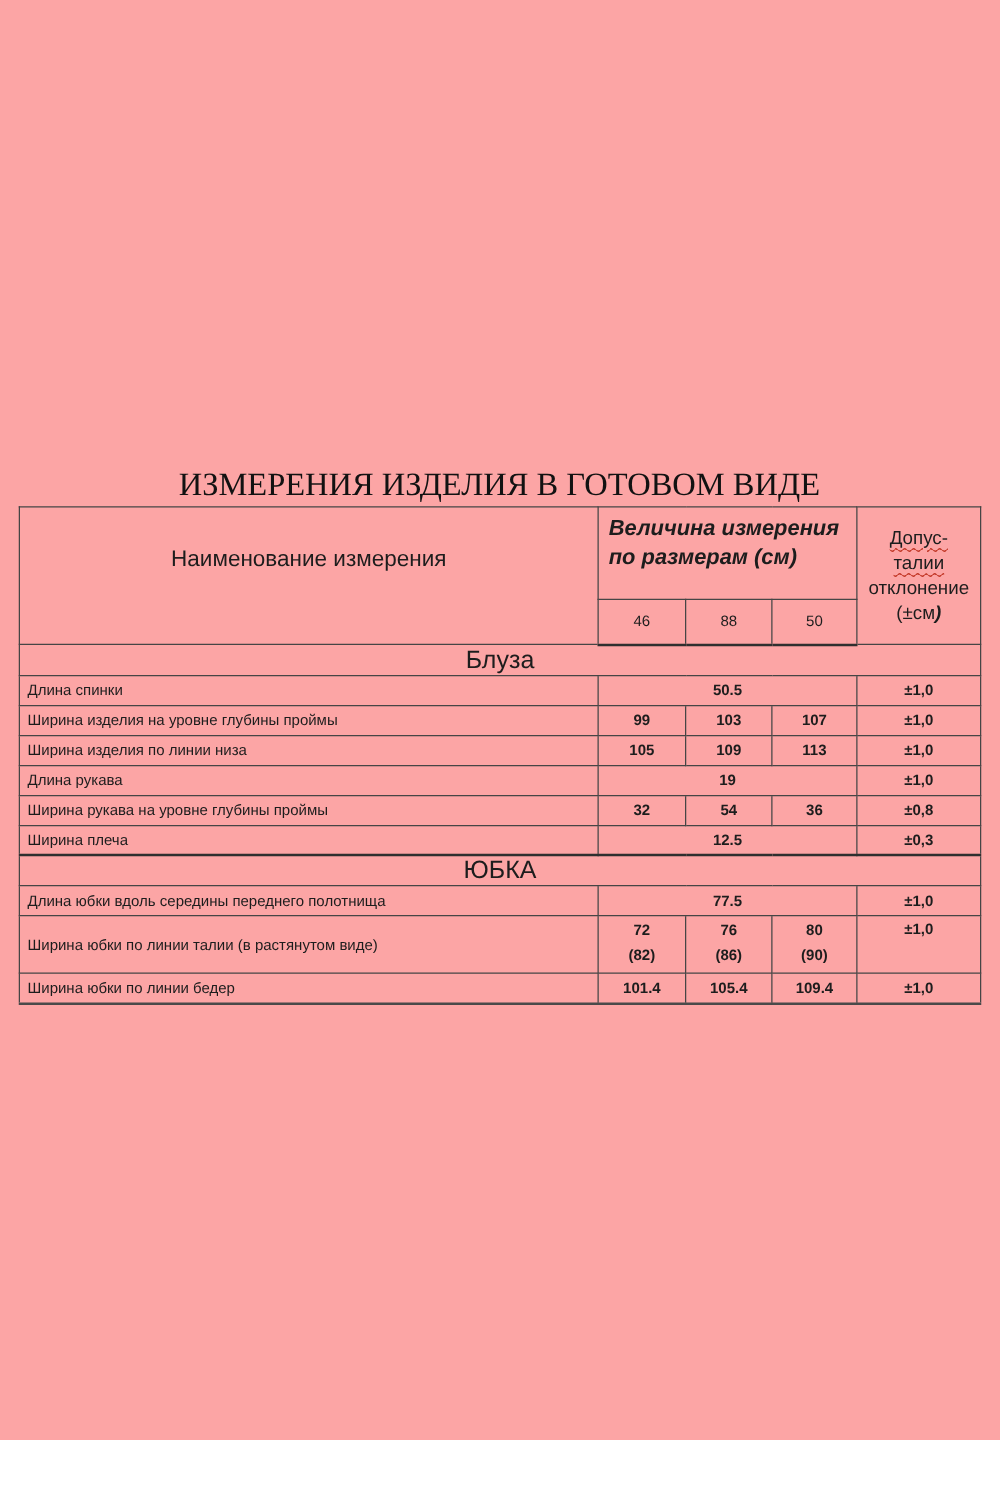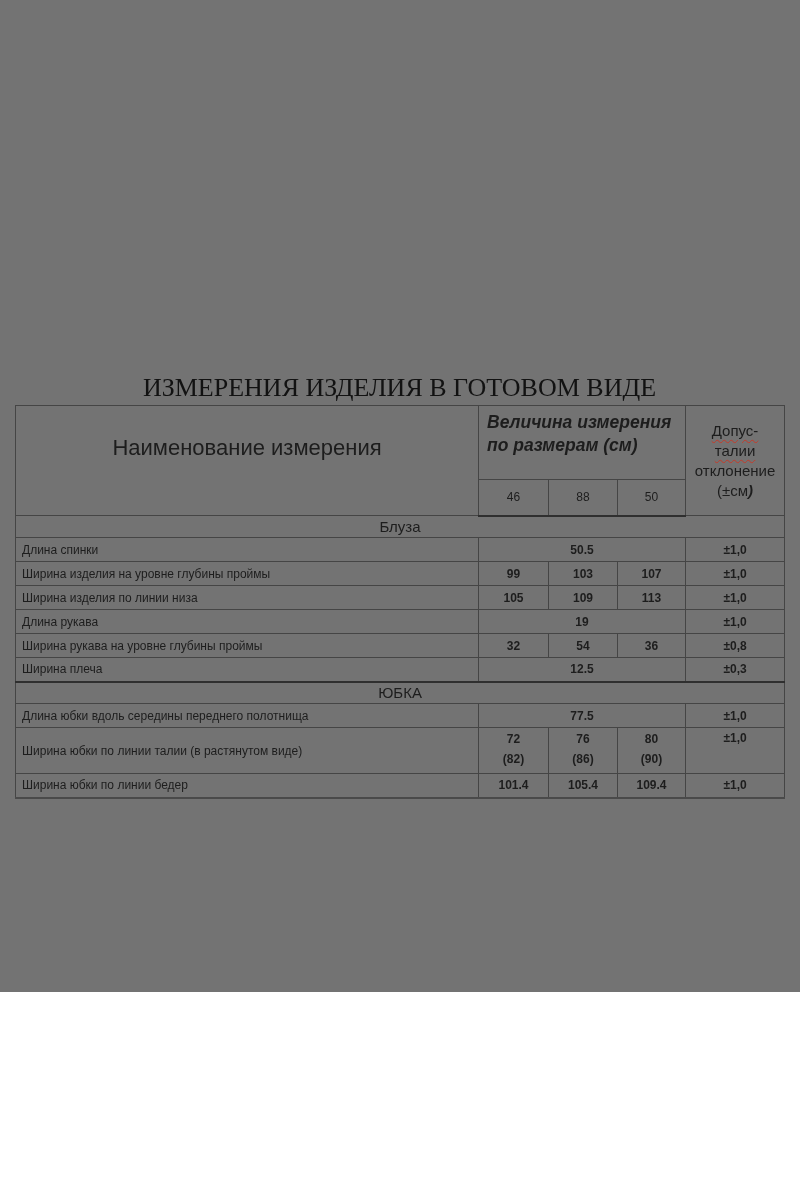--- a/index.html
+++ b/index.html
@@ -1,57 +1,57 @@
 <!DOCTYPE html>
 <html><head>
 <meta charset="utf-8">
 <style>
   html,body{margin:0;padding:0;background:#ffffff;}
   .page{
-    position:relative;width:800px;height:992px;background:#737373;
+    position:relative;width:800px;height:1152px;background:#fca5a5;
     font-family:"Liberation Sans",sans-serif;color:#1d1d1d;overflow:hidden;
   }
   .title{
     position:absolute;top:374px;left:15px;width:769px;
     text-align:center;font-family:"Liberation Serif",serif;
     font-size:26px;line-height:28px;color:#121212;white-space:nowrap;
   }
   table.meas-table{
     position:absolute;top:405px;left:15px;width:769px;
     border-collapse:collapse;table-layout:fixed;
     border:1.5px solid #454545;border-bottom:2.2px solid #4a4a4a;
   }
   .meas-table td{
     border:1.5px solid #454545;
     padding:0 4px;font-size:12px;color:#1d1d1d;overflow:hidden;
   }
   
   tr.hdr-row-1{height:74px;}
   tr.sizes-row{height:36px;}
   td.name-hdr{
-    text-align:center;vertical-align:middle;font-size:22px;padding-bottom:26px;
+    text-align:center;vertical-align:middle;font-size:18px;padding-bottom:26px;
   }
   td.meas-hdr{
     font-weight:bold;font-style:italic;vertical-align:top;text-align:left;
     padding:5px 8px;font-size:17.5px;line-height:23px;
   }
   td.dev-hdr{
     text-align:center;vertical-align:middle;font-size:15px;line-height:20px;padding:0 2px;
   }
   .misspell{
     text-decoration-line:underline;text-decoration-style:wavy;
     text-decoration-color:#c43a2a;text-decoration-thickness:1px;text-underline-offset:3px;
   }
   .bi{font-weight:bold;font-style:italic;}
   tr.sizes-row td{text-align:center;border-bottom:2.5px solid #2f2f2f;}
   
   tr.r-section{height:22px;}
   tr.r-data{height:24px;}
   tr.r-waist{height:46px;}
-  td.section-cell{text-align:center;font-size:15px;padding:0;}
+  td.section-cell{text-align:center;font-size:20px;padding:0;}
   tr.thick-top td{border-top:2.5px solid #2f2f2f;}
   td.name{text-align:left;padding-left:6px;}
   td.val,td.dev{text-align:center;font-weight:bold;}
   tr.r-waist td.val{white-space:pre-line;line-height:20px;padding-top:1px;vertical-align:top;}
   tr.r-waist td.dev{vertical-align:top;padding-top:3px;}
 </style>
 </head>
 <body>
 
 <div class="page">

